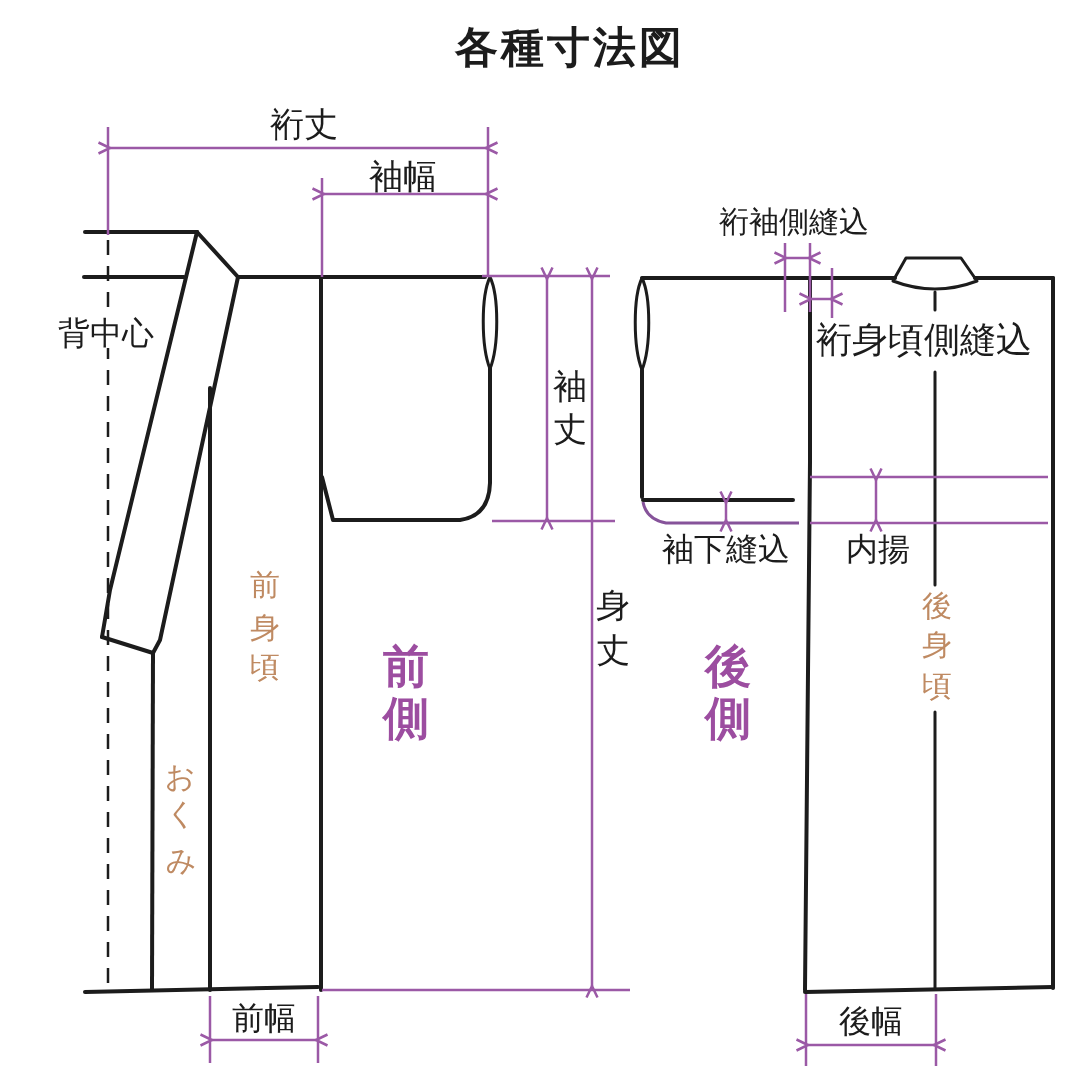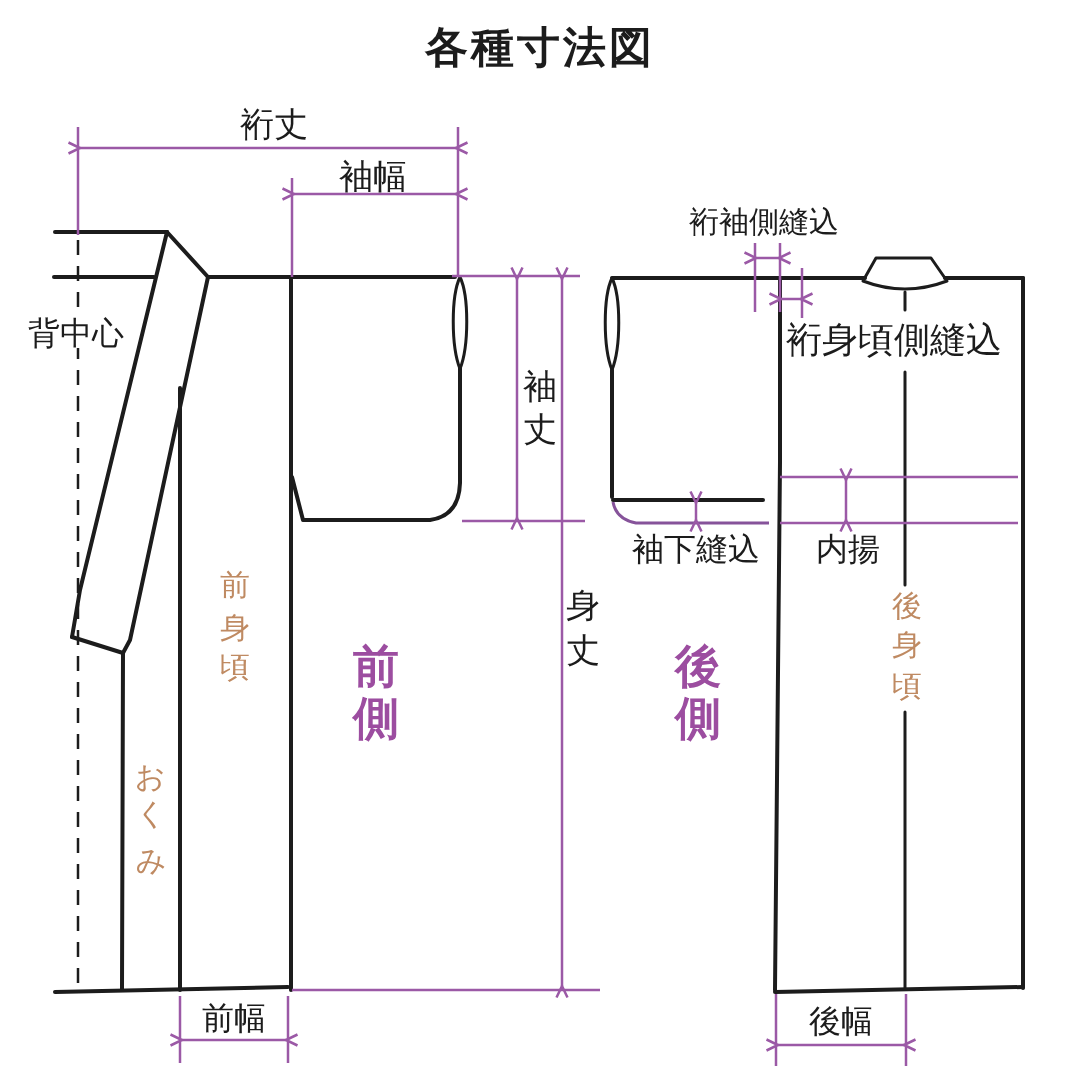--- a/index.html
+++ b/index.html
@@ -1,18 +1,19 @@
 <!DOCTYPE html>
 <html><head>
 <meta charset="utf-8">
 <style>
   html,body{margin:0;padding:0;background:#ffffff;}
   .stage{
     width:962px;height:1080px;position:relative;background:#ffffff;
     font-family:"Liberation Sans","DejaVu Sans",sans-serif;
+    padding-left:30px;
   }
   svg{display:block}
   text{font-family:"Liberation Sans","DejaVu Sans",sans-serif;fill:#1c1c1c;}
   .outline{stroke:#1c1c1c;stroke-width:4;fill:none;stroke-linejoin:round;stroke-linecap:round;}
   .outline-thin{stroke:#1c1c1c;stroke-width:3;fill:none;stroke-linejoin:round;stroke-linecap:round;}
   .dashline{stroke:#1c1c1c;stroke-width:2.5;fill:none;stroke-dasharray:15 11;}
   .dim{stroke:#9b59a6;stroke-width:2.5;fill:none;}
   .dim-dark{stroke:#86539a;stroke-width:3;fill:none;}
   .lbl{font-size:32px;}
   .lbl-med{font-size:34px;}

